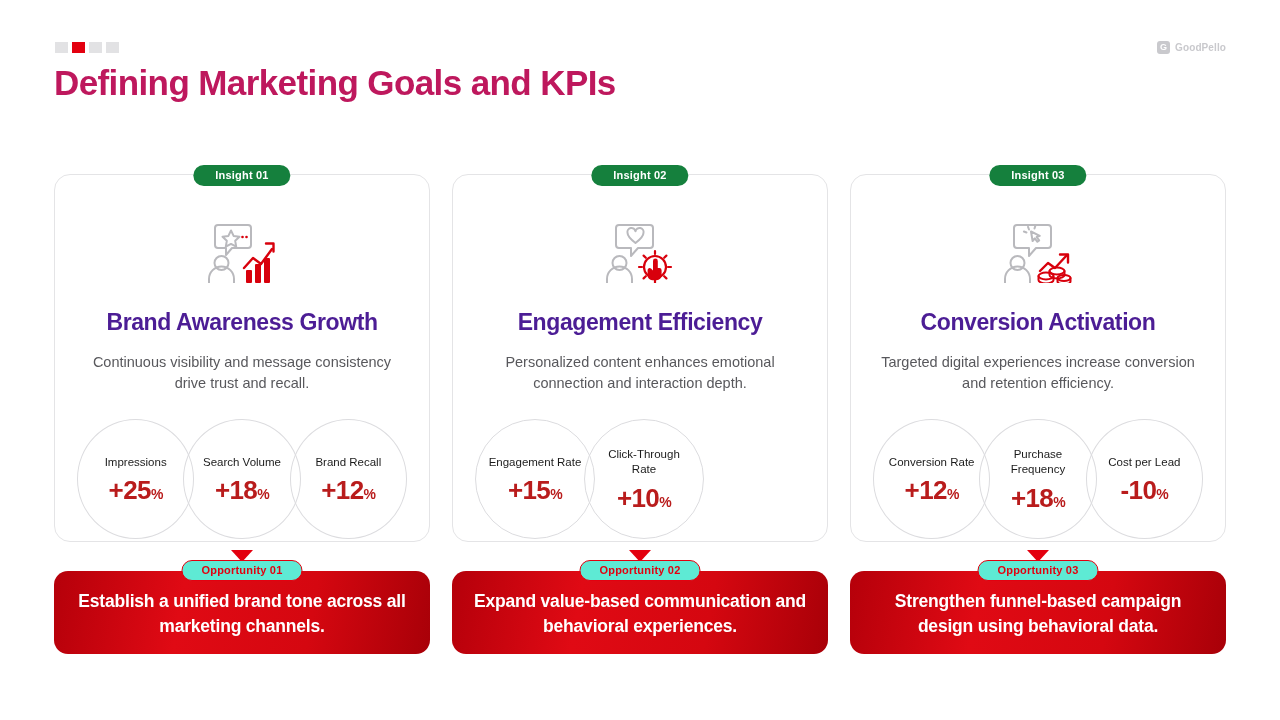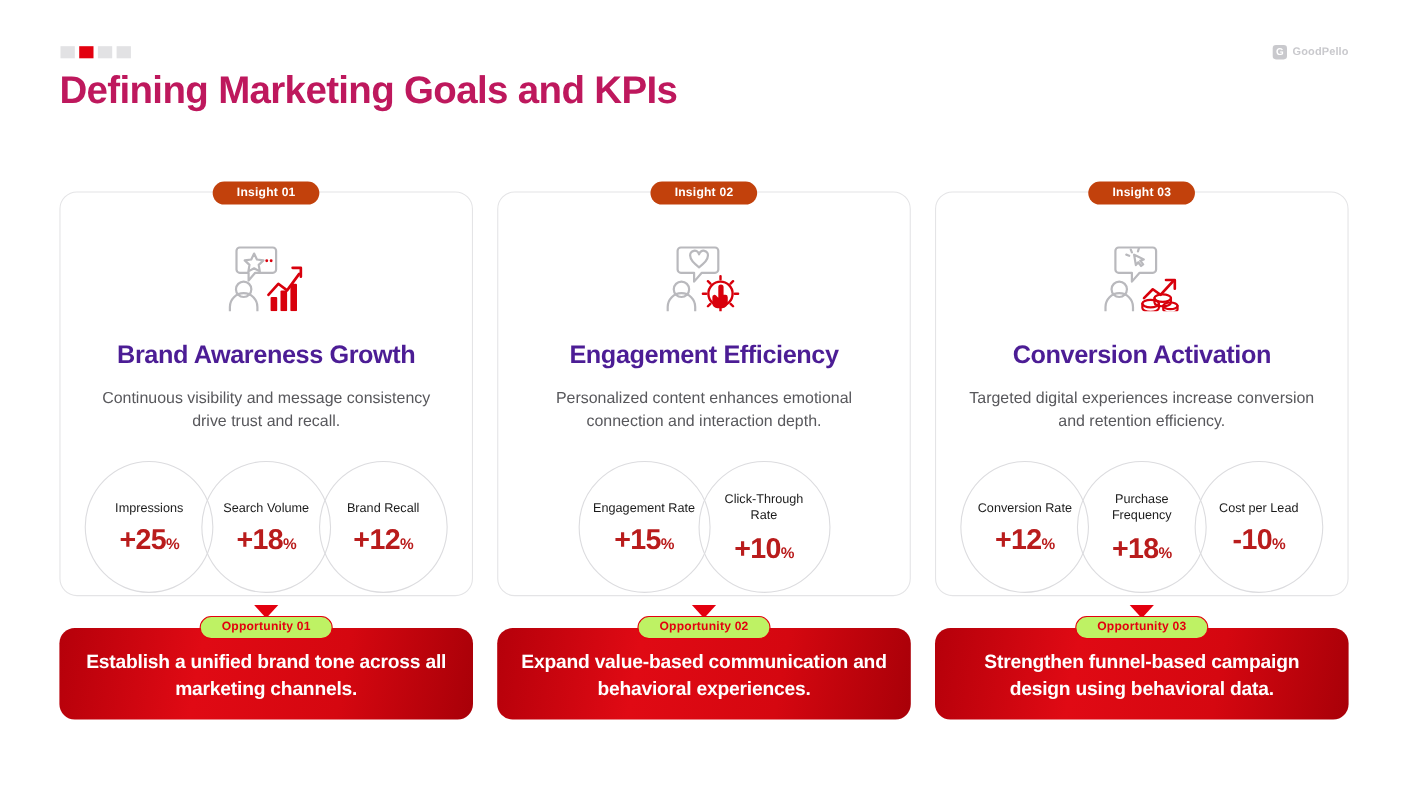--- a/index.html
+++ b/index.html
@@ -43,38 +43,38 @@
   .col { width:376px; position:relative; }
 
   
   .card {
     border:1px solid #e4e4e6; border-radius:16px;
     background:#fff; height:368px;
     padding:46px 22px 0; position:relative;
   }
   .badge-insight {
     position:absolute; left:50%; top:-10px; transform:translateX(-50%);
-    background:#c2410c; color:#fff;
+    background:#15803d; color:#fff;
     font-size:11px; font-weight:bold; letter-spacing:.2px;
     padding:4px 22px 5px; border-radius:20px; white-space:nowrap;
   }
 
   .icon-wrap { height:62px; display:flex; justify-content:center; align-items:flex-end; }
 
   .card-title {
     margin-top:26px; text-align:center;
     font-size:23px; font-weight:bold; letter-spacing:-0.4px; color:#4c1d95;
   }
   .card-desc {
     margin-top:16px; text-align:center;
     font-size:14.5px; line-height:1.48; color:#58585c;
   }
 
   
-  .metrics { display:flex; justify-content:center; margin-top:24px; }
+  .metrics { display:flex; margin-top:24px; }
   .metric {
     width:120px; height:120px; border:1px solid #dcdcdf; border-radius:50%;
     display:flex; flex-direction:column; align-items:center; justify-content:center;
     background:transparent;
   }
   .metric + .metric { margin-left:-11px; }
   .metric-label {
     font-size:11.5px; line-height:1.32; color:#1b1b1b; text-align:center;
     max-width:96px;
   }
@@ -88,21 +88,21 @@
   .arrow {
     margin:8px auto 0; width:0; height:0;
     border-left:11px solid transparent; border-right:11px solid transparent;
     border-top:12px solid #e3000f;
   }
 
   
   .banner-wrap { position:relative; margin-top:9px; }
   .badge-opportunity {
     position:absolute; left:50%; top:-11px; transform:translateX(-50%);
-    background:#bef264; color:#e3000f; border:1px solid #e3000f;
+    background:#5eead4; color:#e3000f; border:1px solid #e3000f;
     font-size:11px; font-weight:bold; letter-spacing:.2px;
     padding:3px 19px 4px; border-radius:20px; white-space:nowrap; z-index:2;
   }
   .banner {
     border-radius:14px; min-height:83px;
     background:linear-gradient(100deg,#b5000a 0%,#e00a14 34%,#d50710 68%,#a80008 100%);
     color:#ffffff; display:flex; align-items:center; justify-content:center;
     text-align:center; padding:18px 18px 16px;
     font-size:17.5px; font-weight:bold; line-height:1.38; letter-spacing:-0.2px;
   }

